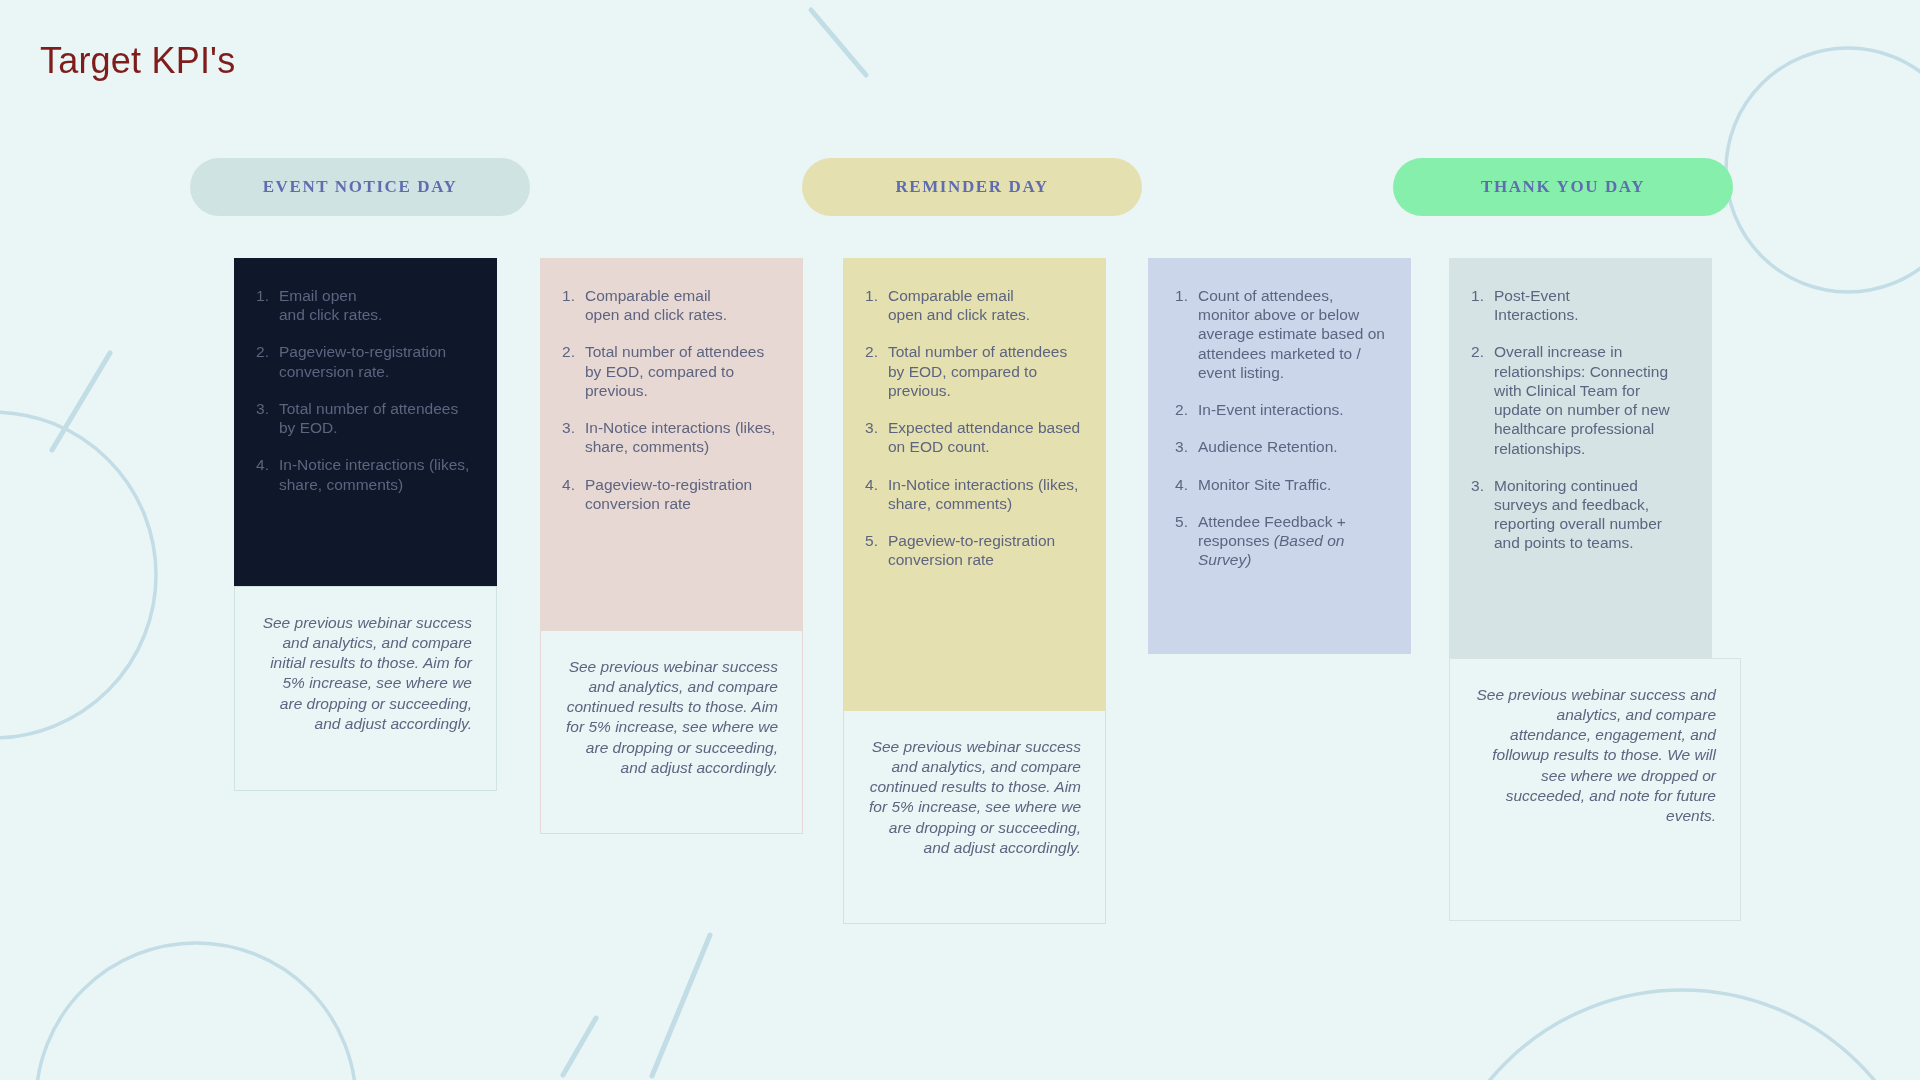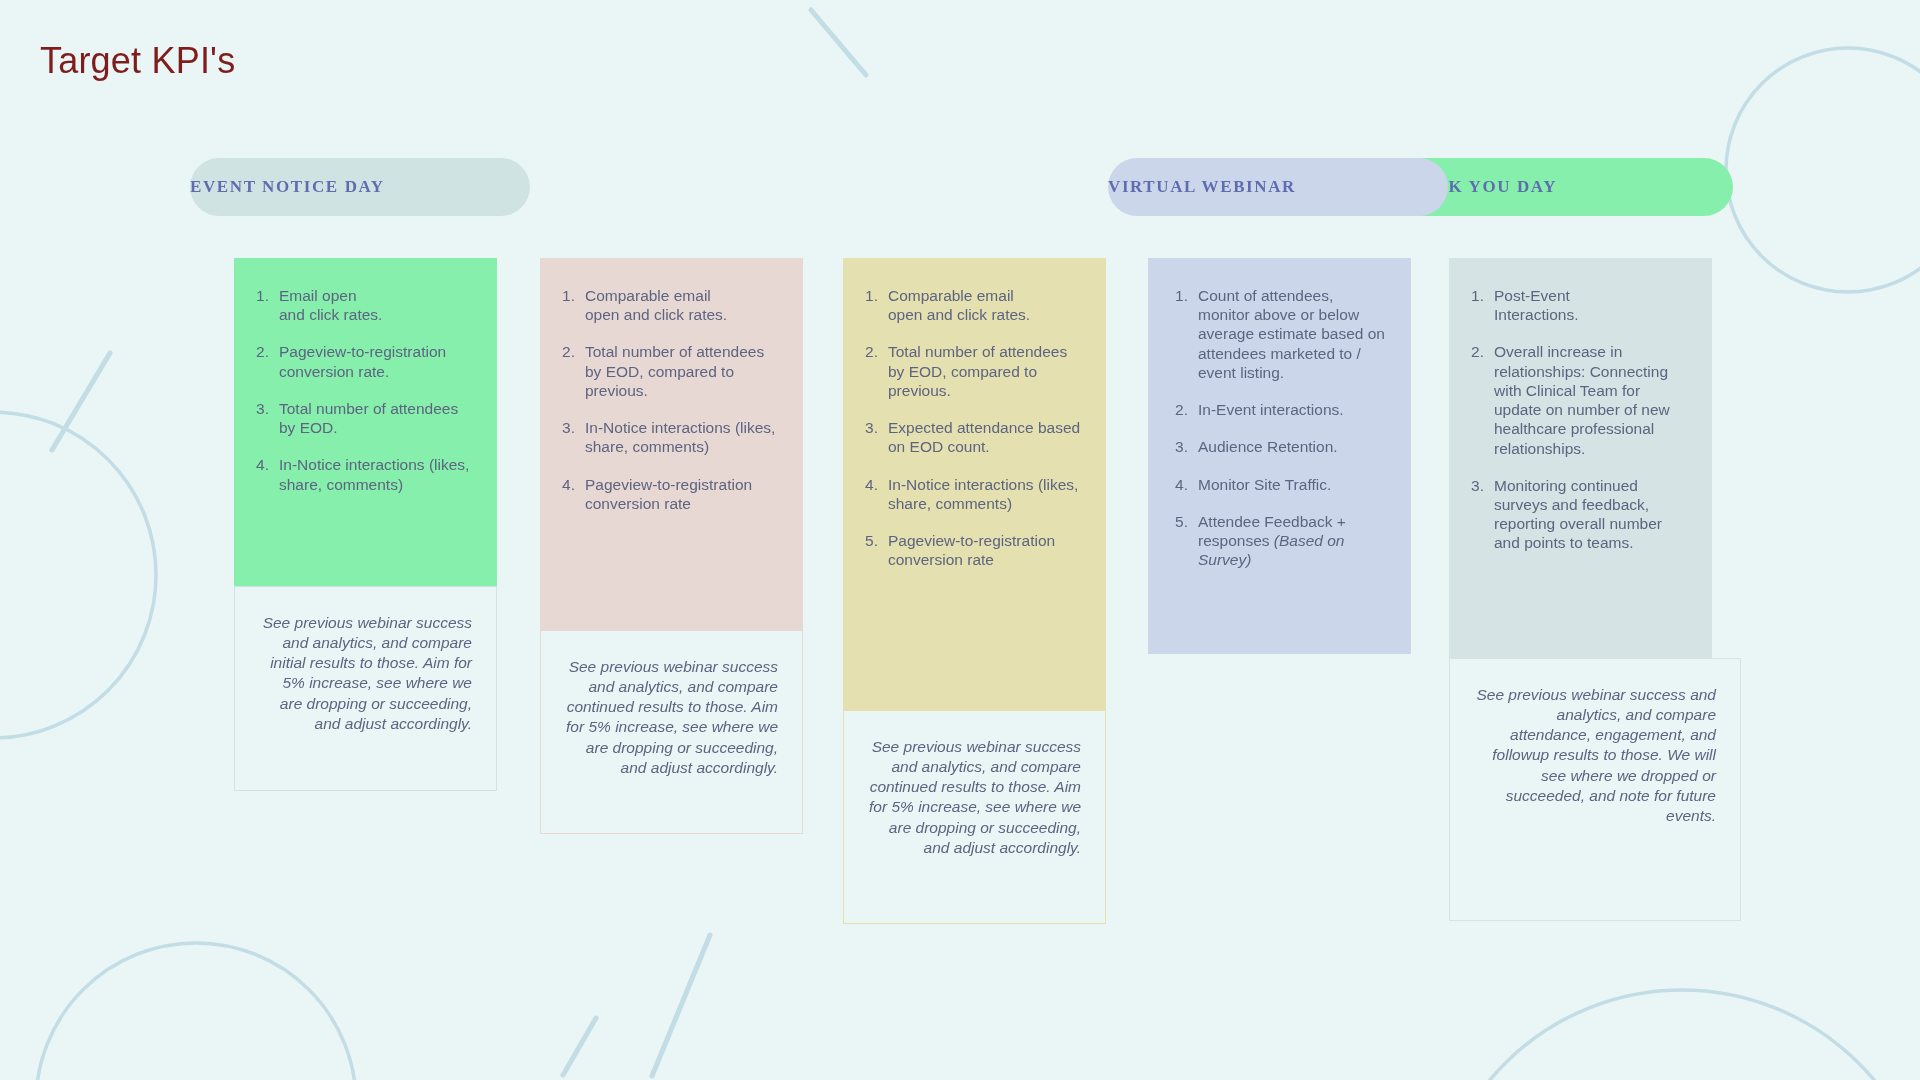--- a/index.html
+++ b/index.html
@@ -44,20 +44,21 @@
     width: 1543px;
     height: 58px;
   }
   .stage-pill {
     position: absolute;
     top: 0;
     height: 58px;
     border-radius: 29px;
     display: flex;
     align-items: center;
+    justify-content: center;
   }
   .stage-pill .stage-label {
     font-family: "Liberation Serif", serif;
     font-weight: 700;
     font-size: 17px;
     letter-spacing: 1.6px;
     color: #5f6cb0;
     white-space: nowrap;
   }
 
@@ -129,31 +130,31 @@
       <line x1="652" y1="1076" x2="710" y2="935" stroke-width="5" stroke="#c2dde5"></line>
     </g>
 </svg>
 
 <div id="page-title">Target KPI's</div>
 
 <div id="stage-bar">
     <div class="stage-pill" style="left: 0px; width: 340px; background: rgb(207, 228, 226); z-index: 5;">
       <span class="stage-label">EVENT NOTICE DAY</span>
     </div>
-    <div class="stage-pill" style="left: 918px; width: 340px; background: rgb(204, 214, 234); z-index: 2;">
-      <span class="stage-label">VIRTUAL WEBINAR</span>
+    <div class="stage-pill" style="left: 612px; width: 340px; background: rgb(229, 224, 176); z-index: 3;">
+      <span class="stage-label">REMINDER DAY</span>
     </div>
     <div class="stage-pill" style="left: 1203px; width: 340px; background: #86efac; z-index: 1;">
       <span class="stage-label">THANK YOU DAY</span>
     </div>
   </div>
 
 <div id="columns">
     <div class="kpi-column" style="left: 234px; top: 0px;">
-      <div class="kpi-card" style="position: absolute; left: 0px; top: 258px; width: 263px; min-height: 328px; background: #86efac;">
+      <div class="kpi-card" style="position: absolute; left: 0px; top: 258px; width: 263px; min-height: 328px; background: #0f172a;">
         <ul class="kpi-list">
           <li class="kpi-item">Email open<br>and click rates.</li>
           <li class="kpi-item">Pageview-to-registration conversion rate.</li>
           <li class="kpi-item">Total number of attendees by EOD.</li>
           <li class="kpi-item">In-Notice interactions (likes, share, comments)</li>
         </ul>
       </div>
       <div class="kpi-note" style="position: absolute; left: 0px; top: 586px; width: 263px; min-height: 205px; border-color: rgb(207, 228, 226);">See previous webinar success and analytics, and compare initial results to those. Aim for 5% increase, see where we are dropping or succeeding, and adjust accordingly.</div>
     </div>
     <div class="kpi-column" style="left: 540px; top: 0px;">

